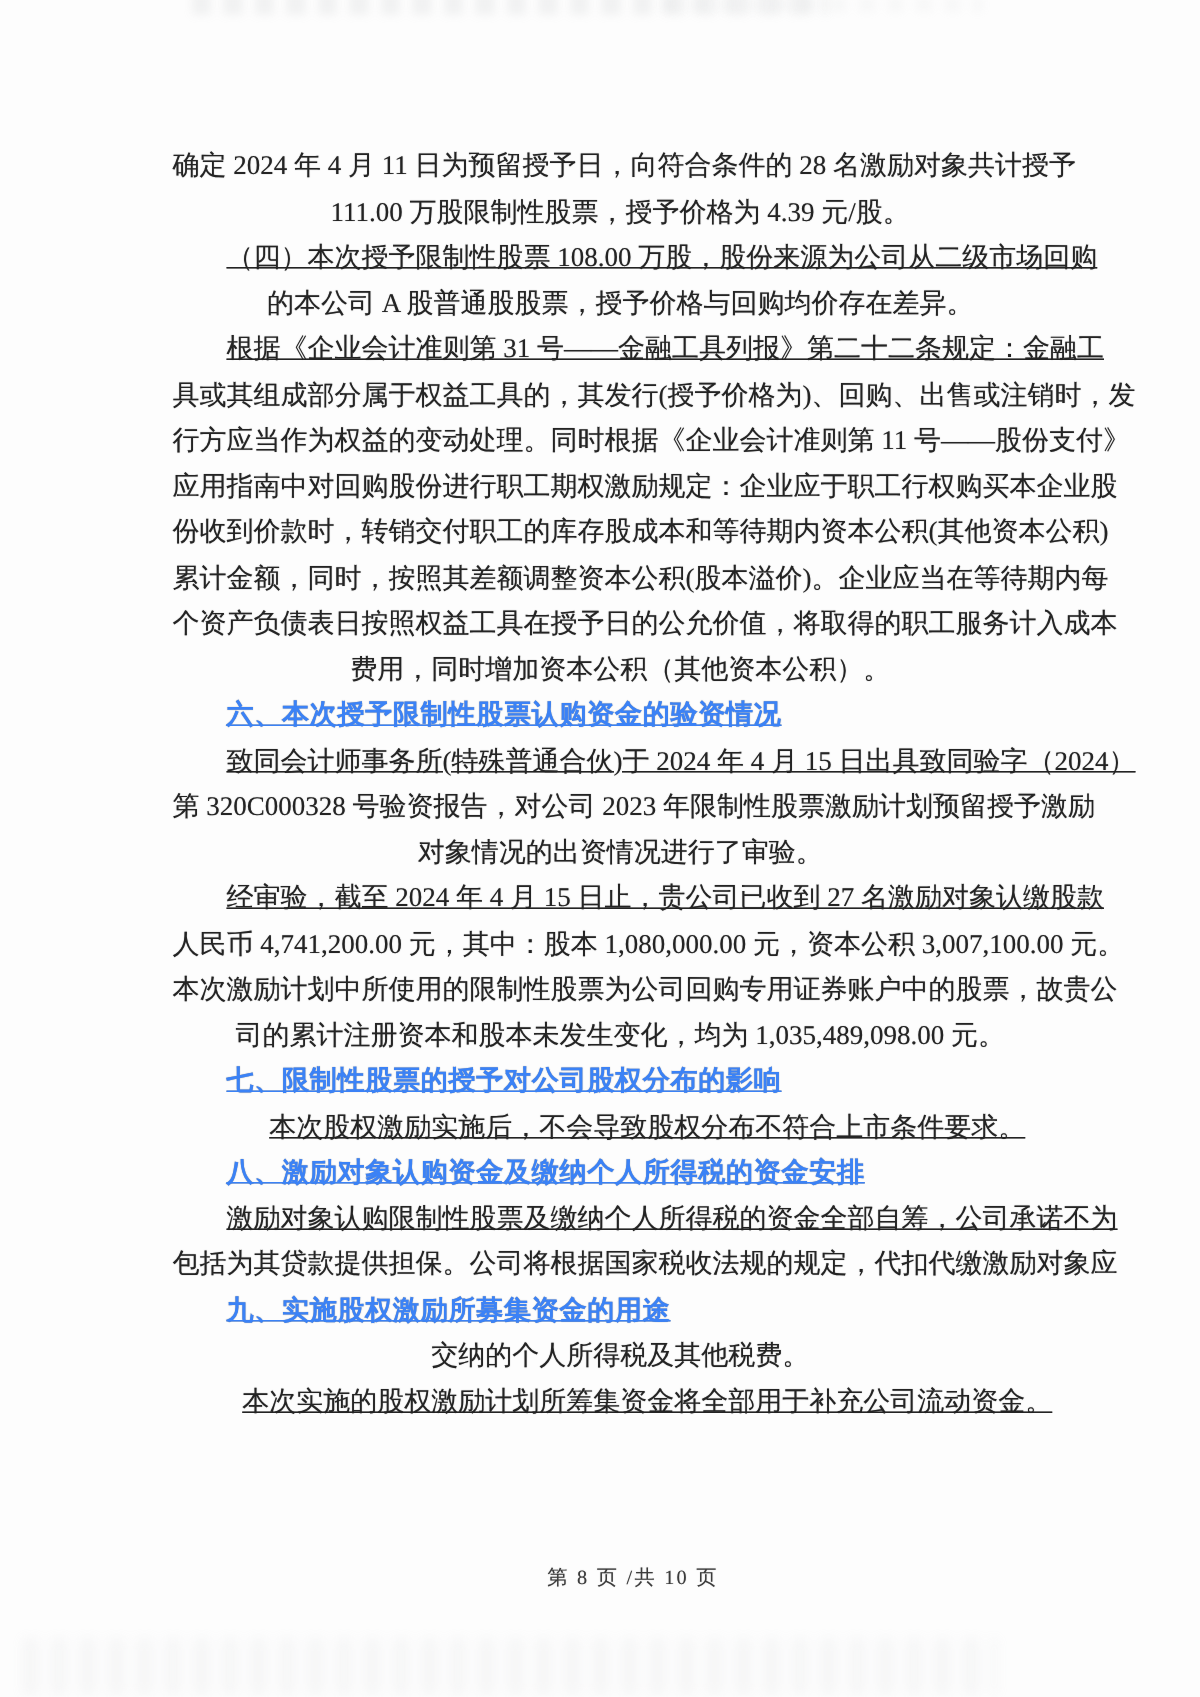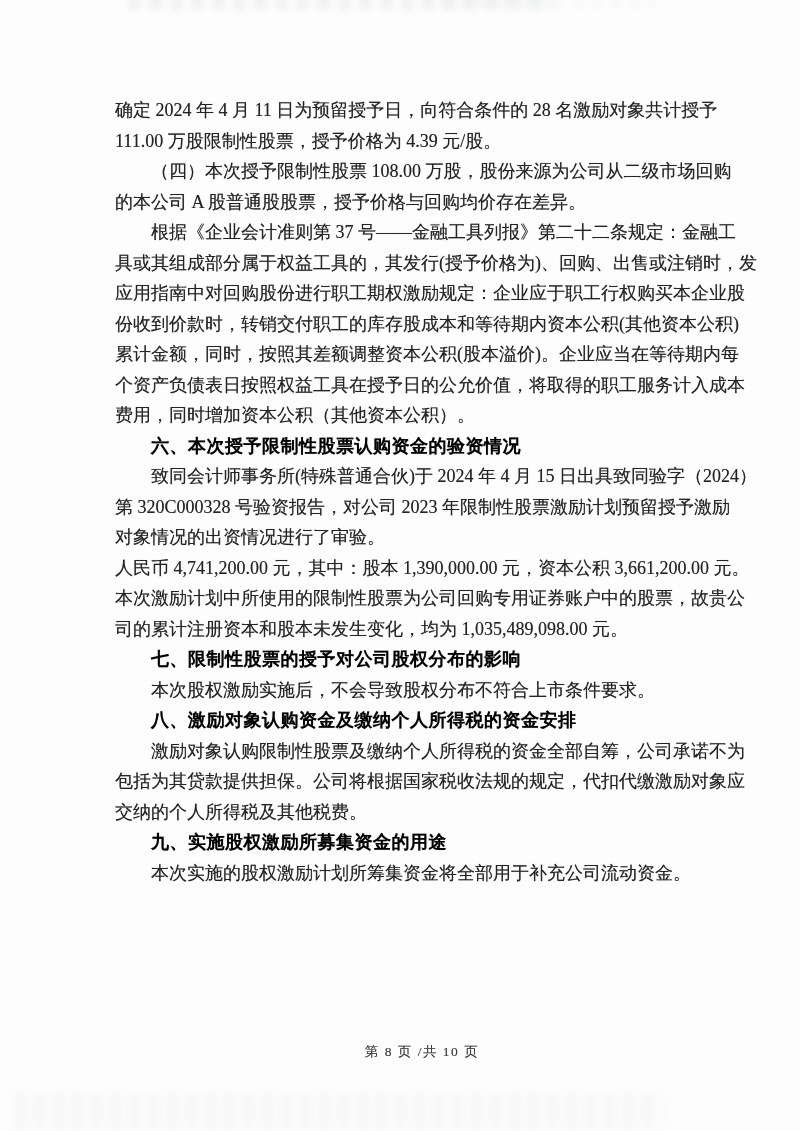--- a/index.html
+++ b/index.html
@@ -60,32 +60,34 @@
     line-height: 30.5px;
     font-size: 18px;
     white-space: nowrap;
     text-shadow: 0 0 0.7px rgba(45,45,45,0.55);
   }
   .line.just {
     text-align: justify;
     text-align-last: justify;
   }
   .line.last {
-    text-align: left;
+    text-align: center;
   }
   .line.indent {
     padding-left: 36px;
+    text-decoration: underline;
   }
   .line.heading {
     font-family: "Liberation Sans", "DejaVu Sans", sans-serif;
     font-weight: 700;
     font-size: 18px;
     padding-left: 36px;
     letter-spacing: 0.5px;
-    color: #000000;
+    color: #3b82f6;
+    text-decoration: underline;
   }
   .footer {
     position: absolute;
     left: 0;
     top: 1043px;
     width: 800px;
     text-align: center;
     font-size: 13.5px;
     letter-spacing: 1.5px;
     color: #3c3c3c;
@@ -99,41 +101,43 @@
 <div class="page">
 
   <div class="artifact artifact-top"></div>
   <div class="artifact artifact-top2"></div>
 
   <div class="doc">
       <div class="line just">确定 2024 年 4 月 11 日为预留授予日，向符合条件的 28 名激励对象共计授予</div>
       <div class="line last">111.00 万股限制性股票，授予价格为 4.39 元/股。</div>
       <div class="line just indent">（四）本次授予限制性股票 108.00 万股，股份来源为公司从二级市场回购</div>
       <div class="line last">的本公司 A 股普通股股票，授予价格与回购均价存在差异。</div>
-      <div class="line just indent">根据《企业会计准则第 37 号——金融工具列报》第二十二条规定：金融工</div>
+      <div class="line just indent">根据《企业会计准则第 31 号——金融工具列报》第二十二条规定：金融工</div>
       <div class="line just">具或其组成部分属于权益工具的，其发行(授予价格为)、回购、出售或注销时，发</div>
+      <div class="line just">行方应当作为权益的变动处理。同时根据《企业会计准则第 11 号——股份支付》</div>
       <div class="line just">应用指南中对回购股份进行职工期权激励规定：企业应于职工行权购买本企业股</div>
       <div class="line just">份收到价款时，转销交付职工的库存股成本和等待期内资本公积(其他资本公积)</div>
       <div class="line just">累计金额，同时，按照其差额调整资本公积(股本溢价)。企业应当在等待期内每</div>
       <div class="line just">个资产负债表日按照权益工具在授予日的公允价值，将取得的职工服务计入成本</div>
       <div class="line last">费用，同时增加资本公积（其他资本公积）。</div>
       <div class="line heading">六、本次授予限制性股票认购资金的验资情况</div>
       <div class="line just indent">致同会计师事务所(特殊普通合伙)于 2024 年 4 月 15 日出具致同验字（2024）</div>
       <div class="line just">第 320C000328 号验资报告，对公司 2023 年限制性股票激励计划预留授予激励</div>
       <div class="line last">对象情况的出资情况进行了审验。</div>
-      <div class="line just">人民币 4,741,200.00 元，其中：股本 1,390,000.00 元，资本公积 3,661,200.00 元。</div>
+      <div class="line just indent">经审验，截至 2024 年 4 月 15 日止，贵公司已收到 27 名激励对象认缴股款</div>
+      <div class="line just">人民币 4,741,200.00 元，其中：股本 1,080,000.00 元，资本公积 3,007,100.00 元。</div>
       <div class="line just">本次激励计划中所使用的限制性股票为公司回购专用证券账户中的股票，故贵公</div>
       <div class="line last">司的累计注册资本和股本未发生变化，均为 1,035,489,098.00 元。</div>
       <div class="line heading">七、限制性股票的授予对公司股权分布的影响</div>
       <div class="line last indent">本次股权激励实施后，不会导致股权分布不符合上市条件要求。</div>
       <div class="line heading">八、激励对象认购资金及缴纳个人所得税的资金安排</div>
       <div class="line just indent">激励对象认购限制性股票及缴纳个人所得税的资金全部自筹，公司承诺不为</div>
       <div class="line just">包括为其贷款提供担保。公司将根据国家税收法规的规定，代扣代缴激励对象应</div>
+      <div class="line heading">九、实施股权激励所募集资金的用途</div>
       <div class="line last">交纳的个人所得税及其他税费。</div>
-      <div class="line heading">九、实施股权激励所募集资金的用途</div>
       <div class="line last indent">本次实施的股权激励计划所筹集资金将全部用于补充公司流动资金。</div>
     </div>
 
   <div class="footer">
     <span>第 8 页 /共 10 页</span>
   </div>
 
   <div class="artifact artifact-bottom"></div>
 
 </div>

